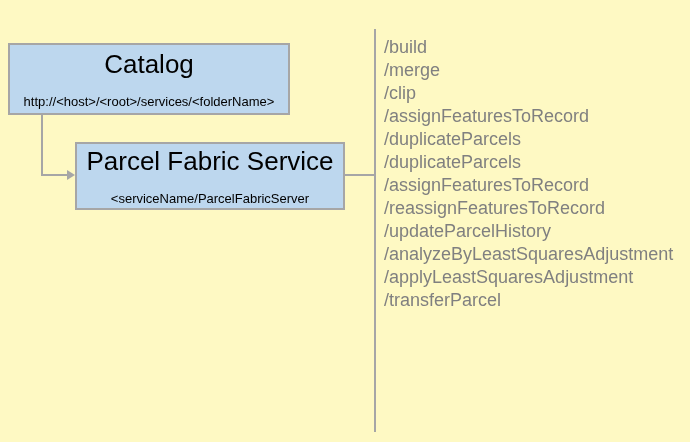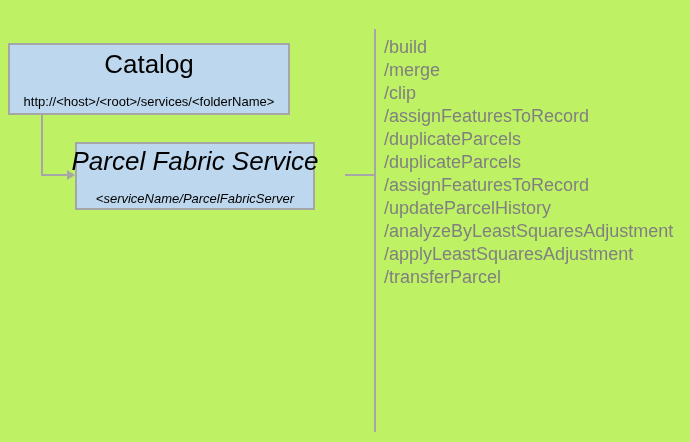--- a/index.html
+++ b/index.html
@@ -5,21 +5,21 @@
   html, body {
     margin: 0;
     padding: 0;
     background: #ffffff;
     font-family: "Liberation Sans", sans-serif;
   }
   .canvas {
     position: relative;
     width: 690px;
     height: 442px;
-    background: #bef264;
+    background: #fef9c3;
     overflow: hidden;
   }
   .node {
     position: absolute;
     box-sizing: border-box;
     background: var(--node-fill, #BDD7EE);
     border: 2px solid var(--node-border, #A6A6A6);
     display: flex;
     flex-direction: column;
     align-items: center;
@@ -28,23 +28,22 @@
   }
   .node-catalog {
     left: 8px;
     top: 43px;
     width: 282px;
     height: 72px;
   }
   .node-service {
     left: 75px;
     top: 142px;
-    width: 240px;
+    width: 270px;
     height: 68px;
-    font-style: italic;
   }
   .node-title {
     font-size: 26px;
     line-height: 30px;
     color: var(--node-text, #000000);
     letter-spacing: 0px;
     white-space: nowrap;
   }
   .node-subtitle {
     font-size: 13px;
@@ -129,19 +128,20 @@
   <div class="divider"></div>
 
   <div class="endpoint-list">
       <div class="endpoint">/build</div>
       <div class="endpoint">/merge</div>
       <div class="endpoint">/clip</div>
       <div class="endpoint">/assignFeaturesToRecord</div>
       <div class="endpoint">/duplicateParcels</div>
       <div class="endpoint">/duplicateParcels</div>
       <div class="endpoint">/assignFeaturesToRecord</div>
+      <div class="endpoint">/reassignFeaturesToRecord</div>
       <div class="endpoint">/updateParcelHistory</div>
       <div class="endpoint">/analyzeByLeastSquaresAdjustment</div>
       <div class="endpoint">/applyLeastSquaresAdjustment</div>
       <div class="endpoint">/transferParcel</div>
     </div>
 
 </div>
 
 </body></html>

